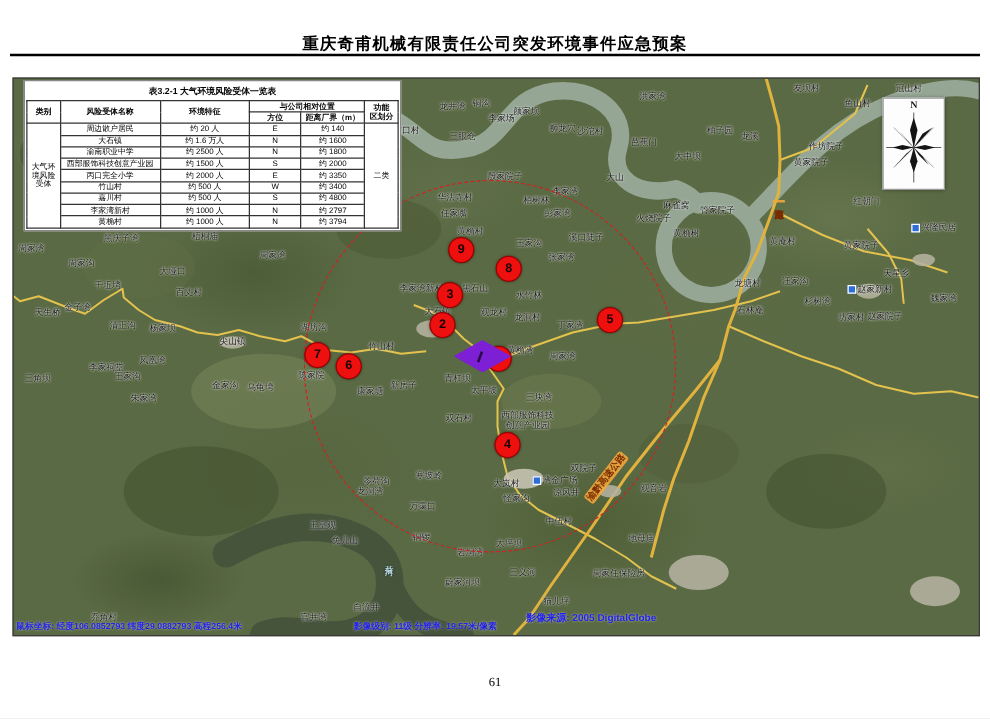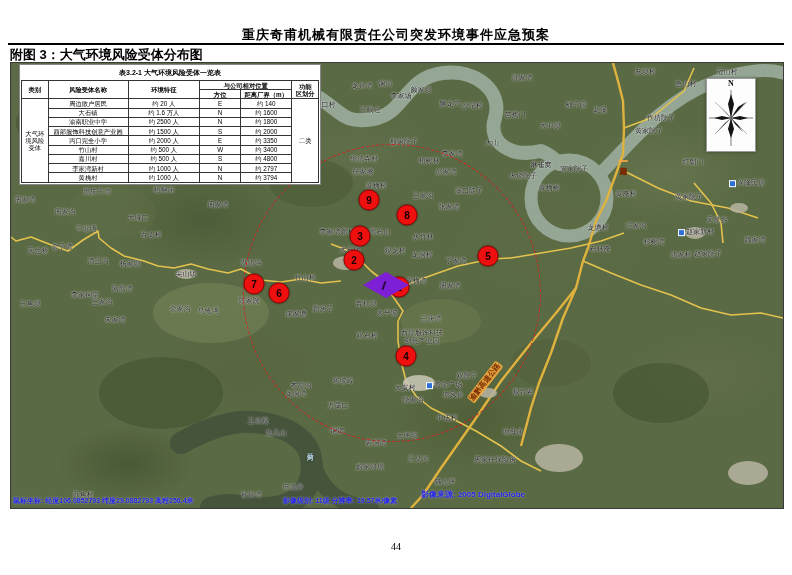--- a/index.html
+++ b/index.html
@@ -70,21 +70,20 @@
   col.c-cat{width:26px;}col.c-name{width:78px;}col.c-feat{width:70px;}
   col.c-dir{width:40px;}col.c-dist{width:50px;}col.c-zone{width:26px;}
 </style>
 </head>
 <body>
 
 <div class="page">
 
   <div class="doc-header">重庆奇甫机械有限责任公司突发环境事件应急预案</div>
   <div class="header-rule"></div>
-  <div class="fig-title">附图 3：大气环境风险受体分布图</div>
 
   <div class="map" id="map">
 
     <svg class="terrain" width="772" height="445" viewBox="0 0 772 445">
       <g opacity="0.55">
         <ellipse cx="60" cy="60" rx="55" ry="32" fill="#42512f"></ellipse>
         <ellipse cx="150" cy="330" rx="62" ry="36" fill="#42512f"></ellipse>
         <ellipse cx="300" cy="120" rx="42" ry="24" fill="#4a5a34"></ellipse>
         <ellipse cx="650" cy="330" rx="48" ry="30" fill="#42512f"></ellipse>
         <ellipse cx="430" cy="258" rx="40" ry="22" fill="#6d7c50"></ellipse>
@@ -359,14 +358,14 @@
             </tr>
           </tbody>
       </table>
     </div>
 
     <div class="status status-left">鼠标坐标: 经度106.0852793 纬度29.0882793 高程256.4米</div>
     <div class="status status-src">影像来源: 2005 DigitalGlobe</div>
     <div class="status status-res">影像级别: 11级  分辨率: 19.57米/像素</div>
   </div>
 
-  <div class="page-num">44</div>
+  <div class="page-num">61</div>
 </div>
 
 </body></html>

